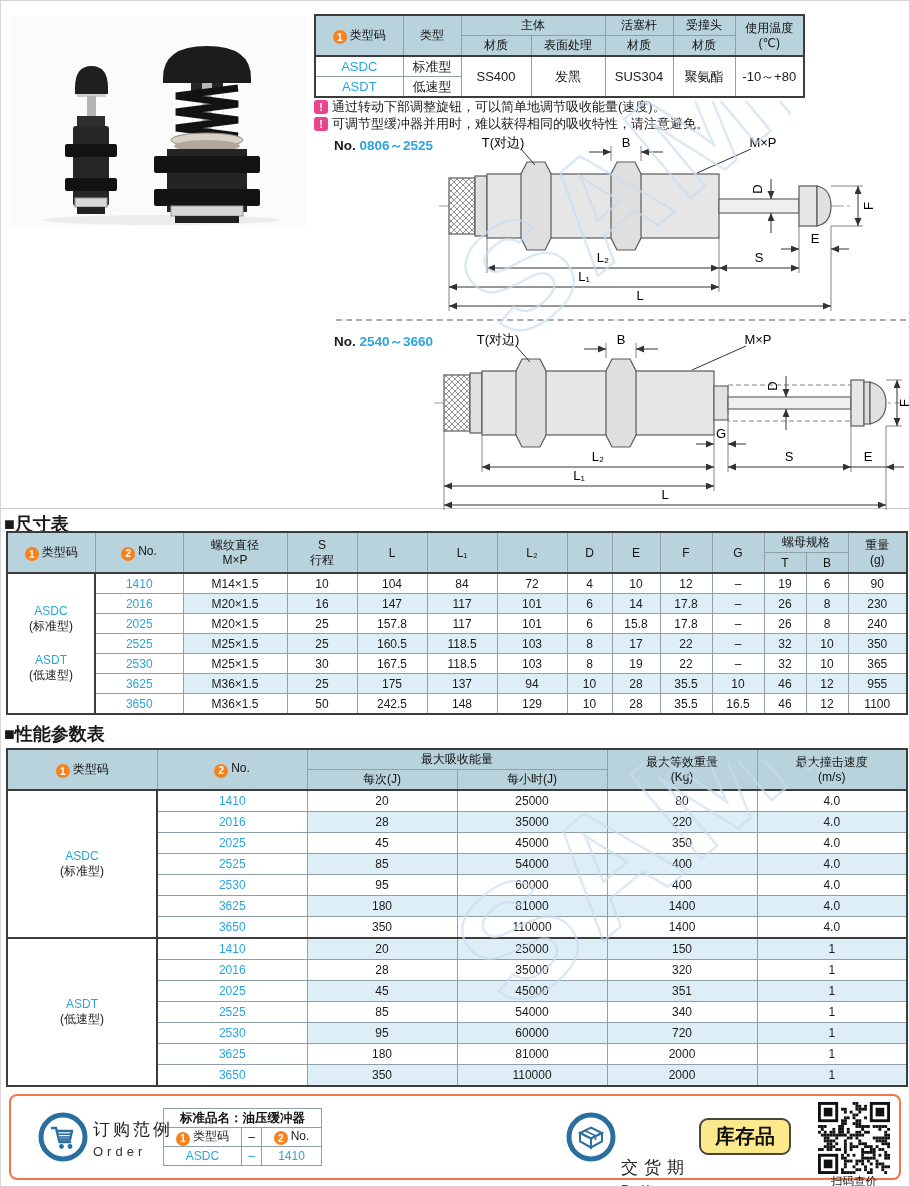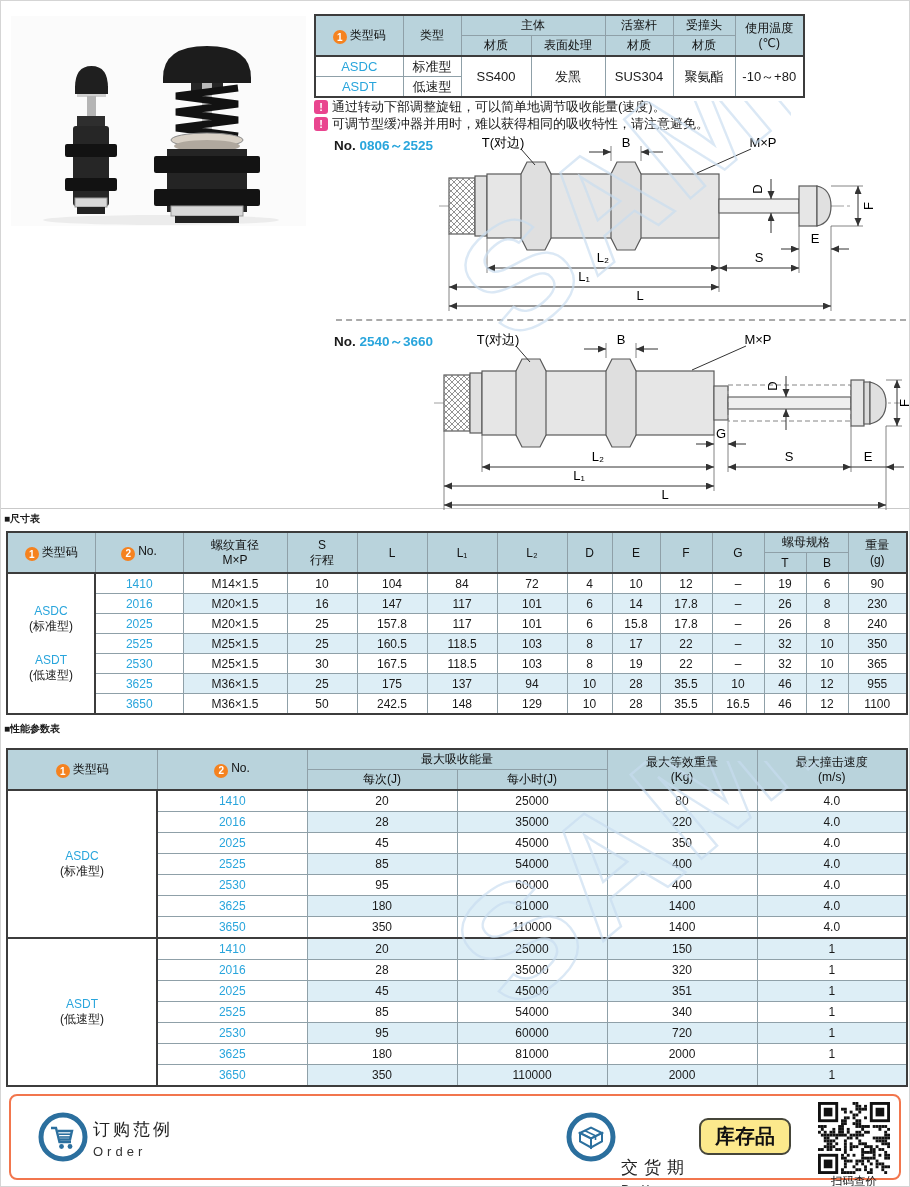--- a/index.html
+++ b/index.html
@@ -27,21 +27,21 @@
   #spec-table td{height:19px;font-size:13px;}
   
   .note{position:absolute;left:313px;font-size:13px;z-index:2;display:flex;align-items:center;}
   .note .nicon{width:14px;height:14px;border-radius:3px;background:#e9458f;color:#fff;font-weight:bold;
                font-size:11px;display:inline-flex;align-items:center;justify-content:center;margin-right:4px;flex:0 0 auto;}
   
   .diag-no{position:absolute;font-size:13.5px;font-weight:600;z-index:2;}
   .diag-no .rng{color:#29a5dc;}
   svg text{font-family:"Liberation Sans","DejaVu Sans",sans-serif;}
   
-  .sec-head{position:absolute;left:3px;font-size:10px;font-weight:bold;z-index:2;}
+  .sec-head{position:absolute;left:3px;font-size:18px;font-weight:bold;z-index:2;}
   
   #dim-table{left:5px;top:530px;width:900px;font-size:12px;}
   #dim-table th{height:19px;}
   #dim-table td{height:19px;}
   #perf-table{left:5px;top:747px;width:900px;font-size:12px;}
   #perf-table th{height:19px;}
   #perf-table td{height:20px;}
   tr.alt td{background:#ddeef6;}
   td.no-cell{background:#fff !important;color:#29a5dc;}
   td.type-cell{background:#fff !important;border-right:2px solid #3c3c3c;vertical-align:middle;}
@@ -619,20 +619,42 @@
     <line x1="21.5" y1="23.2" x2="34" y2="23.2" stroke="#2b6f9e" stroke-width="1.6"></line>
     <line x1="22.2" y1="26" x2="33.2" y2="26" stroke="#2b6f9e" stroke-width="1.6"></line>
     <circle cx="24.5" cy="35.5" r="2.4" fill="#2b6f9e"></circle>
     <circle cx="33" cy="35.5" r="2.4" fill="#2b6f9e"></circle>
   </svg>
   <div class="abs" style="left:92px;top:1117px;z-index:3">
     <div class="ftxt-cn">订购范例</div>
     <div class="ftxt-en">Order</div>
   </div>
 
+  <table id="order-table">
+    <colgroup>
+        <col style="width:78px">
+        <col style="width:20px">
+        <col style="width:60px">
+      </colgroup>
+    <tbody>
+      <tr>
+          <th colspan="3">标准品名：油压缓冲器</th>
+        </tr>
+      <tr>
+        <td><span class="badge">1</span><span>类型码</span></td>
+        <td>–</td>
+        <td><span class="badge">2</span><span>No.</span></td>
+      </tr>
+      <tr>
+        <td class="blue">ASDC</td>
+        <td class="blue">–</td>
+        <td class="blue">1410</td>
+      </tr>
+    </tbody>
+  </table>
 
   <svg class="icon-circle" style="left:564px;top:1110px" width="52" height="52">
     <circle cx="26" cy="26" r="22" fill="#fff" stroke="#2b6f9e" stroke-width="5"></circle>
     <polygon points="15,22 26,16.5 37,22 26,27.5" fill="#fff" stroke="#2b6f9e" stroke-width="2"></polygon>
     <polygon points="15,22 15,30.5 26,36.5 26,27.5" fill="#fff" stroke="#2b6f9e" stroke-width="2"></polygon>
     <polygon points="37,22 37,30.5 26,36.5 26,27.5" fill="#fff" stroke="#2b6f9e" stroke-width="2"></polygon>
     <polyline points="19.5,19.5 30.5,24.8 30.5,29" fill="none" stroke="#2b6f9e" stroke-width="1.6"></polyline>
   </svg>
   <div class="abs" style="left:620px;top:1155px;z-index:3">
     <div class="ftxt-cn" style="letter-spacing:6px">交货期</div>

